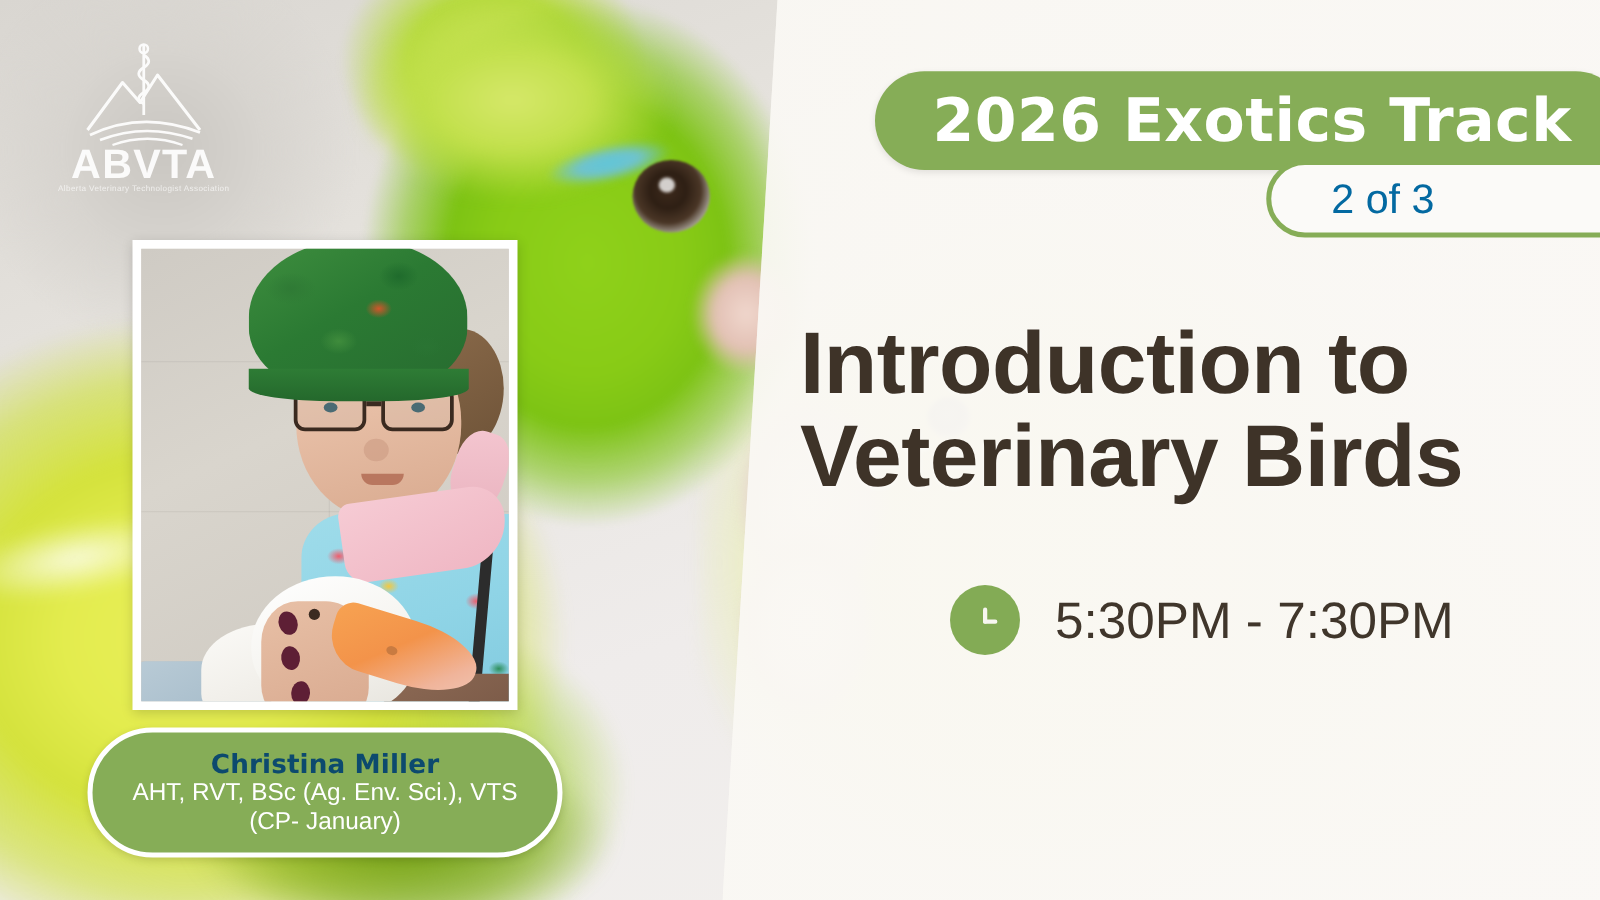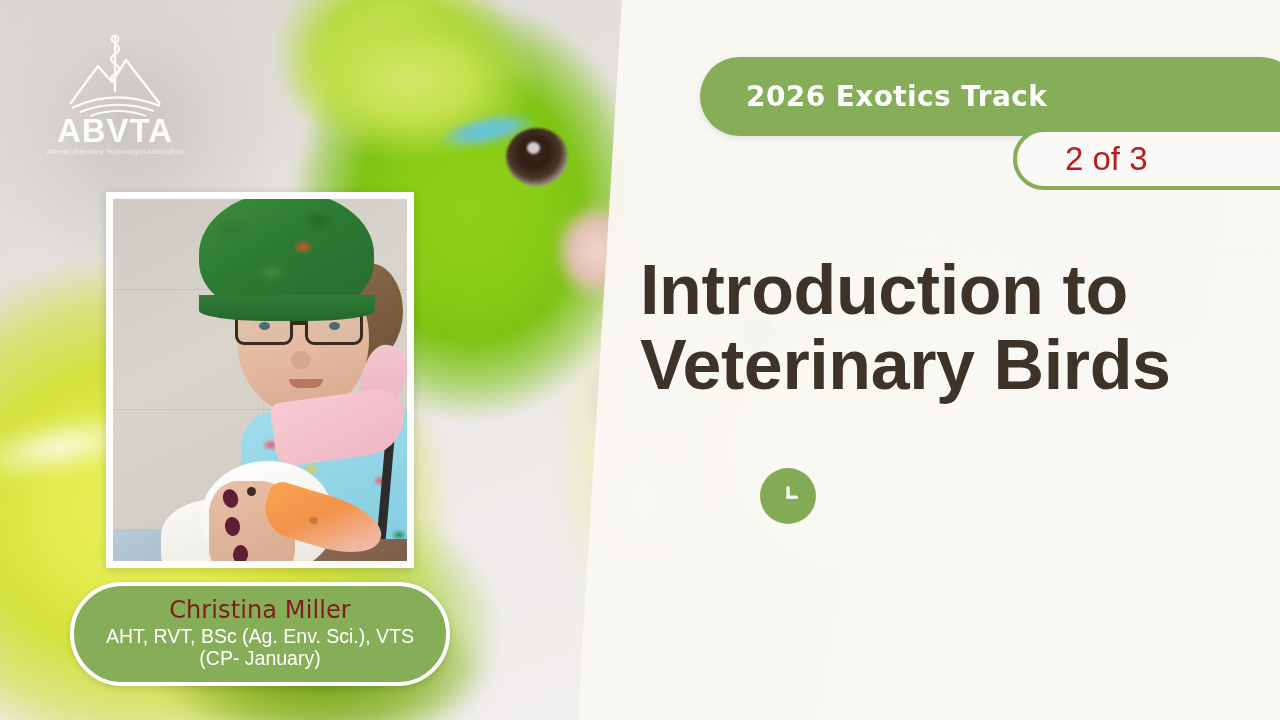--- a/index.html
+++ b/index.html
@@ -219,46 +219,46 @@
 
   
   .nameplate{
     position:absolute;left:70px;top:582px;width:380px;height:104px;
     background:#86ad57;border:4px solid #ffffff;border-radius:56px;
     box-sizing:border-box;display:flex;flex-direction:column;
     align-items:center;justify-content:center;
     box-shadow:0 2px 7px rgba(0,0,0,.14);
   }
   .nameplate-name{
-    color:#7f1d1d;font-weight:normal;font-size:24px;line-height:1.06;
+    color:#0c4a6e;font-weight:bold;font-size:21px;line-height:1.06;
     font-family:"DejaVu Sans", sans-serif;letter-spacing:.1px;
   }
   .nameplate-creds{
     color:#fff;font-size:19.5px;line-height:1.15;text-align:center;
     font-family:"Liberation Sans", sans-serif;max-width:340px;margin-top:1px;
   }
 
   
   .track-badge{
     position:absolute;left:700px;top:57px;width:600px;height:79px;
     background:#86ad57;border-radius:42px;
     display:flex;align-items:center;
     box-shadow:0 2px 6px rgba(0,0,0,.10);
   }
   .track-badge-label{
-    color:#ffffff;font-weight:bold;font-size:28px;letter-spacing:.4px;
+    color:#ffffff;font-weight:bold;font-size:48px;letter-spacing:.4px;
     margin-left:46px;font-family:"DejaVu Sans", sans-serif;white-space:nowrap;
   }
   .count-pill{
     position:absolute;left:1013px;top:128px;width:330px;height:62px;
     background:#fbfaf8;border:4px solid #86ad57;border-radius:34px;
     display:flex;align-items:center;box-sizing:border-box;
   }
   .count-pill-label{
-    color:#b91c1c;font-size:33px;margin-left:48px;
+    color:#0369a1;font-size:33px;margin-left:48px;
     font-family:"Liberation Sans", sans-serif;white-space:nowrap;
   }
 
   
   .title{
     position:absolute;left:640px;top:253px;width:620px;
     color:#3e3328;font-weight:bold;font-size:70px;line-height:1.07;
     font-family:"Liberation Sans", sans-serif;
     font-stretch:condensed;
     text-shadow:0 1px 4px rgba(255,255,255,.55);
@@ -377,17 +377,18 @@
   <div class="meta">
 
 
     <div class="meta-row">
       <div class="meta-icon">
         <svg width="32" height="32" viewBox="0 0 32 32">
           <rect x="14.4" y="6" width="3.4" height="13" rx="1.7" fill="#f7f6f0"></rect>
           <rect x="14.4" y="15.6" width="11.5" height="3.4" rx="1.7" fill="#f7f6f0"></rect>
         </svg>
       </div>
+      <div class="meta-text">5:30PM - 7:30PM</div>
     </div>
 
   </div>
 
 </div>
 
 </body></html>

